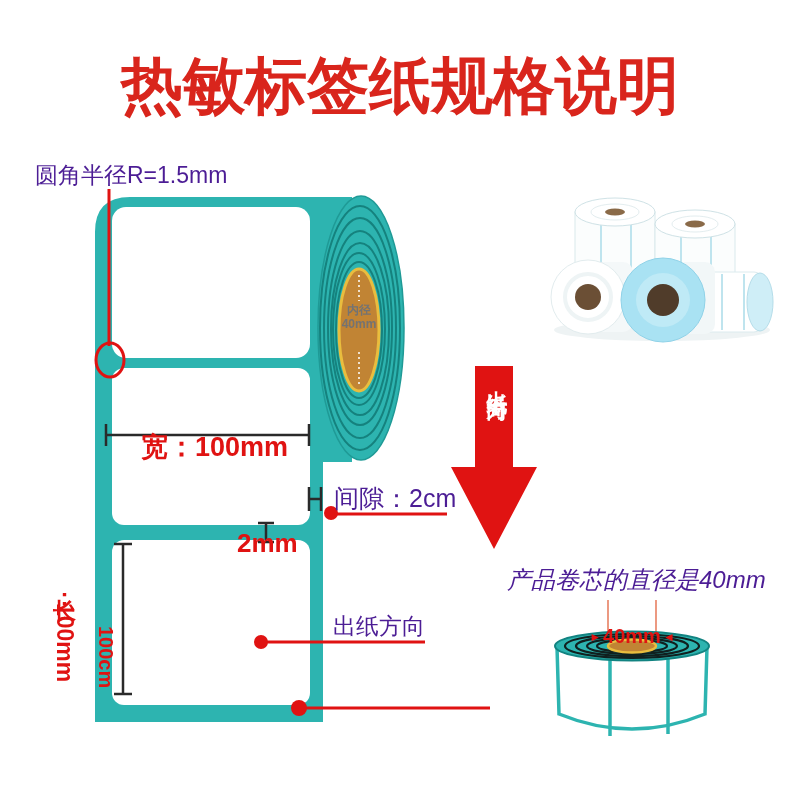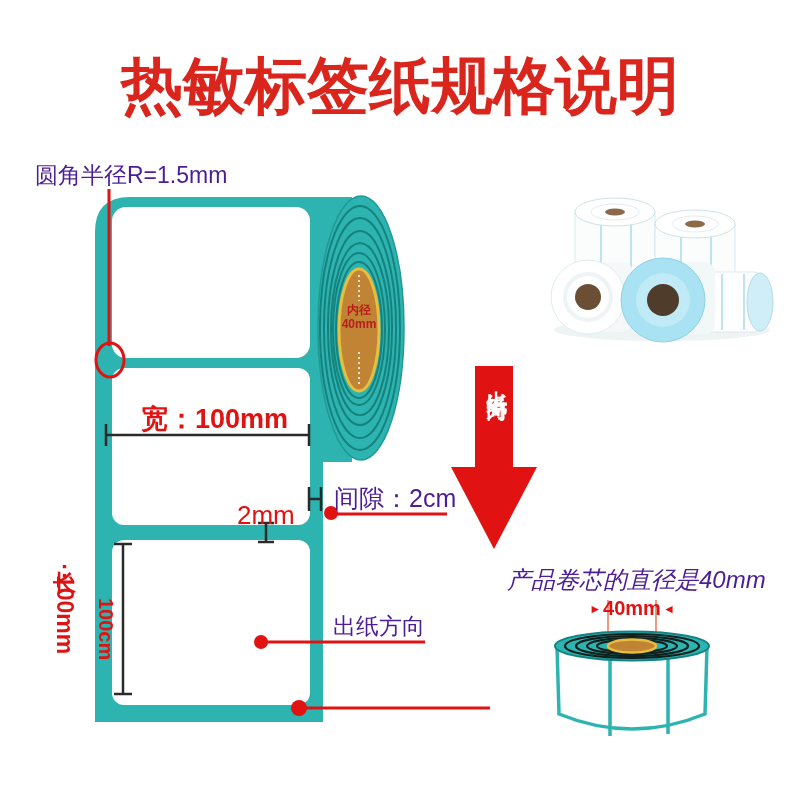--- a/index.html
+++ b/index.html
@@ -2,33 +2,33 @@
 <html style="--title-red: #d9251c; --accent-red: #e01312; --teal: #2db4b0; --teal-dark: #15827e; --core-orange: #c18434; --core-gold: #e9bd3e;"><head>
 <meta charset="utf-8">
 <style>
   html,body{margin:0;padding:0;background:#fff;}
   #canvas{position:relative;width:800px;height:800px;background:#fff;overflow:hidden;
           font-family:"Liberation Sans","DejaVu Sans",sans-serif;}
   .abs{position:absolute;}
   .title{left:0;top:44px;width:800px;text-align:center;font-size:62px;font-weight:900;
          color:var(--title-red,#d9251c);letter-spacing:0px;white-space:nowrap;}
   .blk{color:#4c1d95;}
-  .red{color:var(--accent-red,#e01312);}
+  .red{color:var(--accent-red,#e01312);margin-top:28px;}
   .ann-corner{left:35px;top:160px;font-size:23px;}
   .dim-width{left:141px;top:401px;font-size:27px;font-weight:600;}
-  .dim-2mm{left:237px;top:500px;font-size:26px;font-weight:400;}
+  .dim-2mm{left:237px;top:500px;font-size:26px;font-weight:700;}
   .dim-gap{left:334px;top:482px;font-size:25px;}
   .v{writing-mode:vertical-rl;text-orientation:mixed;}
   .dim-length{left:50px;top:552px;font-size:23px;font-weight:600;height:150px;}
   .dim-100cm{left:94px;top:598px;font-size:20px;font-weight:600;height:80px;}
   .note-face{left:333px;top:611px;font-size:23px;}
   .note-backing{left:324px;top:680px;font-size:23px;}
   .arrow-label{left:483px;top:374px;font-size:21px;font-weight:700;color:#fff;letter-spacing:3px;}
   .core-note{left:507px;top:564px;font-size:24px;font-style:italic;}
-  .core-inner{left:359px;top:303px;transform:translateX(-50%);text-align:center;color:#b91c1c;
+  .core-inner{left:359px;top:303px;transform:translateX(-50%);text-align:center;color:#737373;
               font-size:12px;font-weight:700;line-height:14px;}
   .dim-40{left:632px;top:597px;transform:translateX(-50%);font-size:20px;font-weight:700;
           white-space:nowrap;display:flex;align-items:center;gap:2px;}
   .dim-40 .arr{font-size:12px;line-height:20px;}
   svg{position:absolute;left:0;top:0;}
   .fill-teal{fill:var(--teal,#2db4b0);}
   .stroke-teal{stroke:var(--teal,#2db4b0);}
   .ring{fill:none;stroke:var(--teal-dark,#15827e);stroke-width:2;}
   .black-dim{stroke:#2a2a2a;stroke-width:2.5;fill:none;}
   .red-line{stroke:var(--accent-red,#e01312);stroke-width:3;fill:none;}

